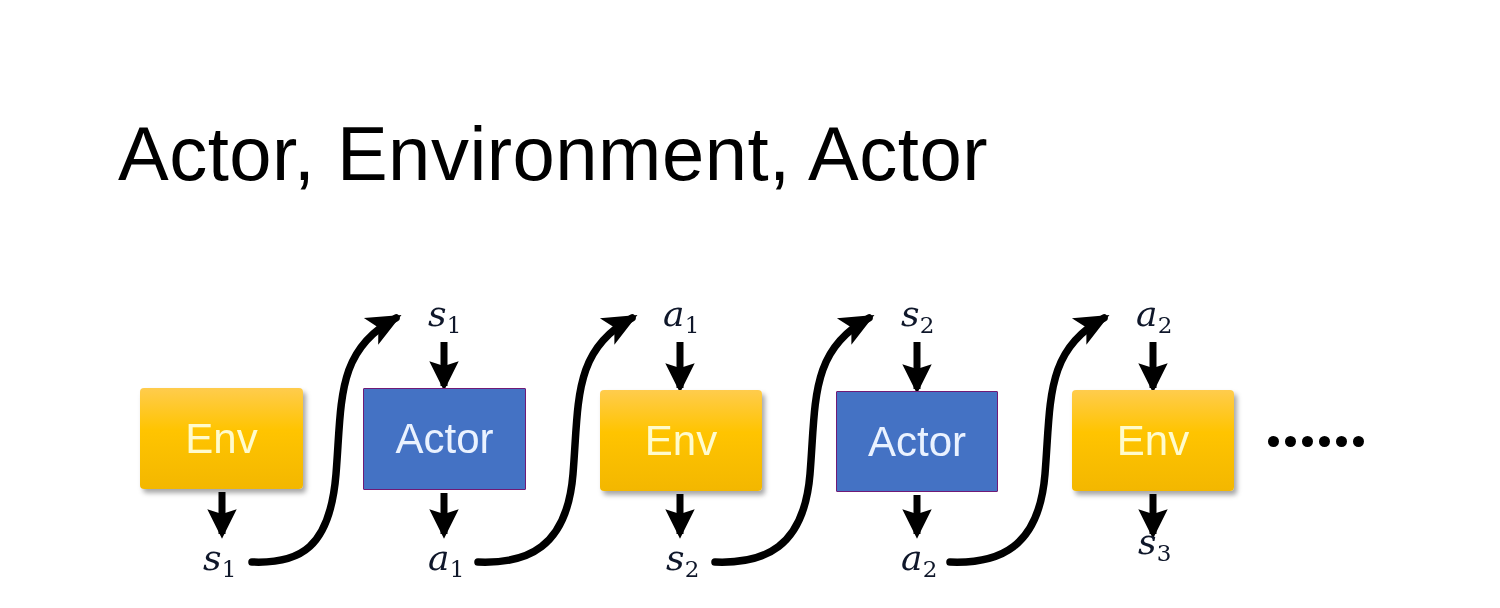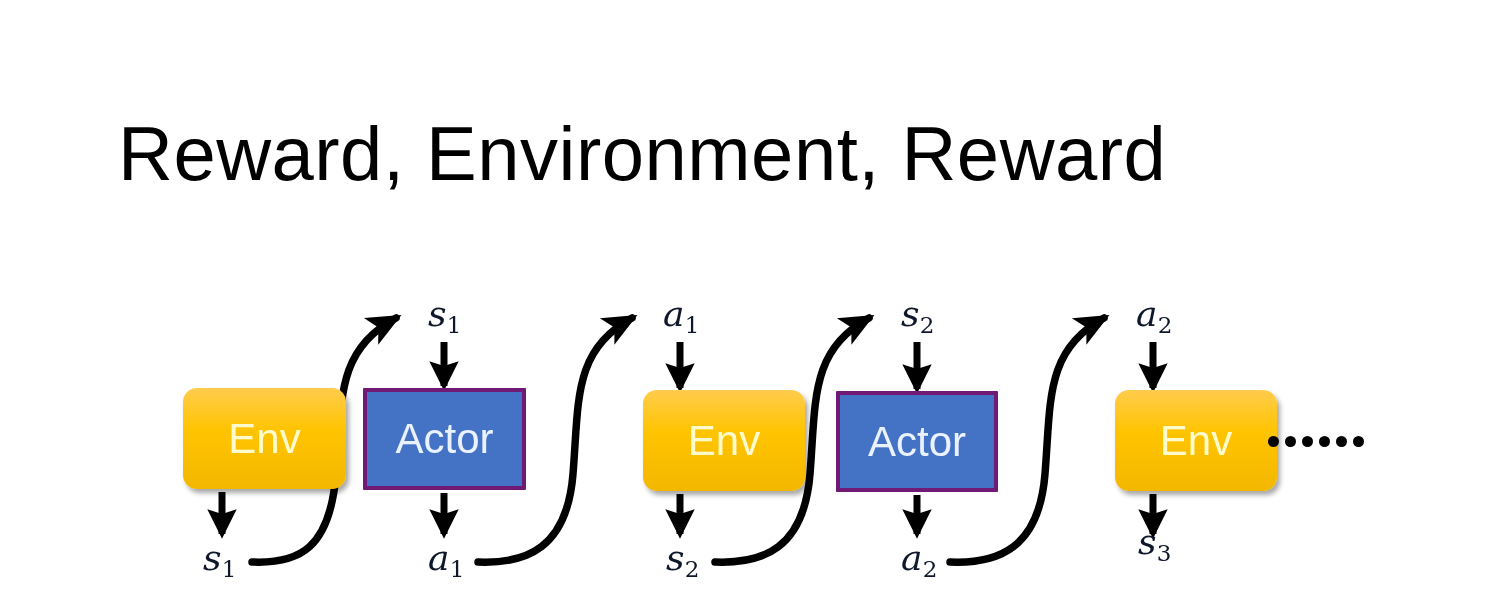--- a/index.html
+++ b/index.html
@@ -55,28 +55,27 @@
     justify-content: center;
     font-family: "Liberation Sans", sans-serif;
     font-weight: 400;
     font-size: 42px;
     line-height: 1;
   }
   .node-box.env {
     background: linear-gradient(180deg, #FFCC4D 0%, #FFC400 42%, #F3B700 100%);
     color: #FFFBCC;
     border: none;
-    border-radius: 14px;
+    border-radius: 4px;
     box-shadow: 3px 4px 5px rgba(0,0,0,0.35);
-    margin-left: 43px;
   }
   .node-box.actor {
     background: #4472C4;
     color: #EAF2FF;
-    border: 4px solid #701a75;
+    border: 1px solid #701a75;
     border-radius: 1px;
   }
   
   .math-label {
     position: absolute;
     font-family: "DejaVu Serif", "Liberation Serif", serif;
     font-style: italic;
     font-size: 36px;
     color: #0f172a;
     white-space: nowrap;
@@ -102,21 +101,21 @@
     height: 11px;
     border-radius: 50%;
     background: #000000;
   }
 </style>
 </head>
 <body>
 
 <div id="slide">
 
-  <div id="slide-title">Reward, Environment, Reward</div>
+  <div id="slide-title">Actor, Environment, Actor</div>
 
   <div id="diagram">
 
     <svg id="arrow-layer" viewBox="0 0 1500 608" width="1500" height="608" xmlns="http://www.w3.org/2000/svg">
       <defs>
         <marker id="ah" viewBox="0 0 10 10" refX="8.2" refY="5" markerWidth="4.6" markerHeight="4.6" orient="auto-start-reverse">
           <path d="M 0 0.6 L 10 5 L 0 9.4 L 2.4 5 Z" fill="#000000"></path>
         </marker>
         <marker id="ahv" viewBox="0 0 10 10" refX="8.4" refY="5" markerWidth="4.2" markerHeight="4.2" orient="auto-start-reverse">
           <path d="M 0 0 L 10 5 L 0 10 L 1.6 5 Z" fill="#000000"></path>

